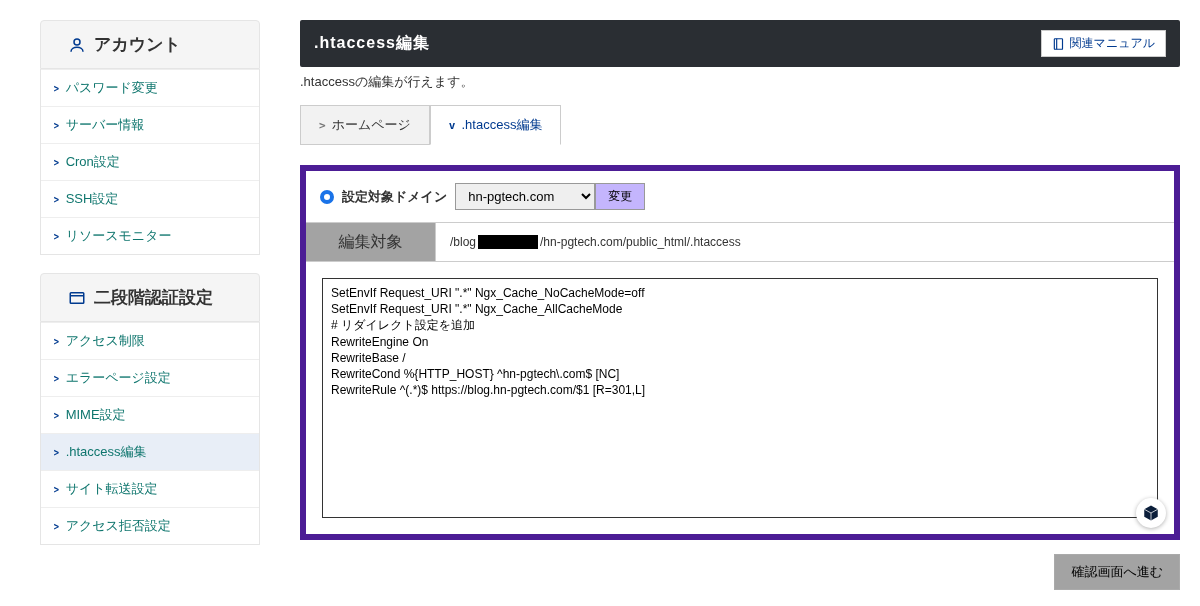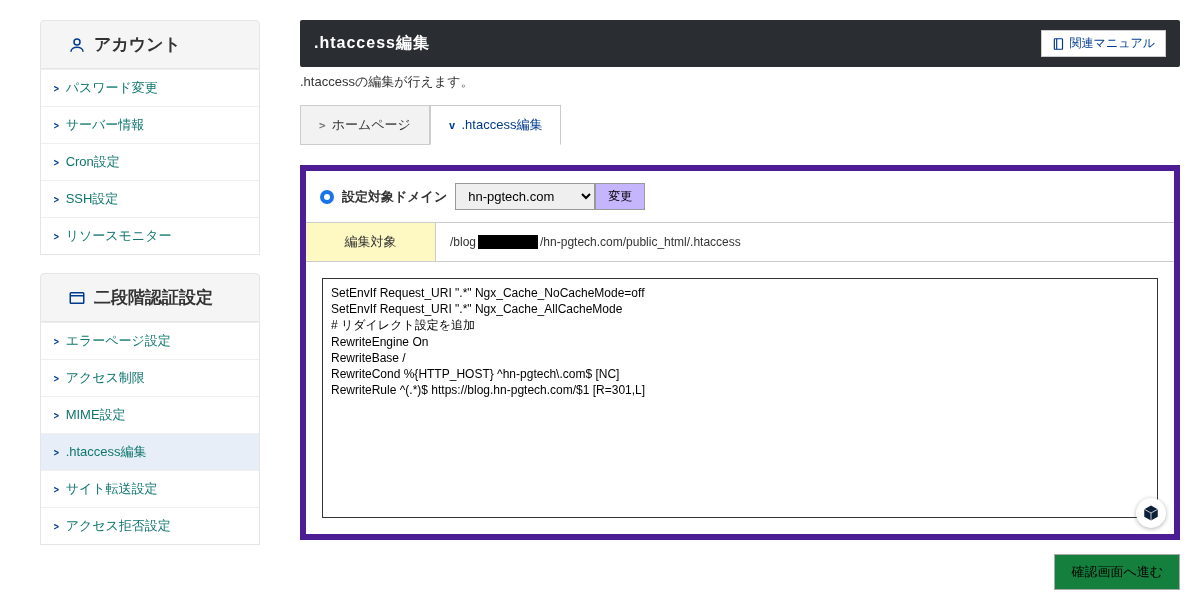--- a/index.html
+++ b/index.html
@@ -35,31 +35,31 @@
   .tabs { display:flex; }
   .tab { border:1px solid #ccc; padding:10px 18px; font-size:13px; background:#f2f2f2; color:#333; cursor:pointer; display:flex; align-items:center; }
   .tab.active { background:#fff; border-bottom:1px solid #fff; color:#003a8f;}
   .tab .pre { font-family:monospace; font-weight:bold; margin-right:6px; font-size:11px;}
   .tab.active .pre { color:#003a8f;}
   .tab:not(.active) .pre { color:#777;}
 
   .panel { border:6px solid #4c1d95; margin-top: 20px; }
   .panel-row { display:flex; border-top:1px solid #ccc;}
   .panel-row:first-child { border-top:none;}
-  .panel-label { width: 130px; background:#fef9c3; display:flex; align-items:center; justify-content:center; font-size:13px; color:#333; border-right:1px solid #ccc;}
+  .panel-label { width: 130px; background:#a3a3a3; display:flex; align-items:center; justify-content:center; font-size:16px; color:#333; border-right:1px solid #ccc;}
   .panel-body { flex:1; padding: 12px 14px; display:flex; align-items:center; }
   .domain-row .radio { margin-right:8px; width:14px; height:14px; border:4px solid #1a73e8; border-radius:50%; background:#fff;}
   .domain-row label{ font-size:13px; font-weight:bold; margin-right:8px;}
   select.domain-sel { padding:4px 24px 4px 8px; border:1px solid #999; font-size:13px; }
   button.small{ padding:4px 12px; border:1px solid #999; background:#c4b5fd; font-size:12px; cursor:pointer;}
   .path { font-size:12px; display:flex; align-items:center;}
   .redact { display:inline-block; width:60px; height:14px; background:#000; margin:0 2px;}
   textarea.editor { width:100%; height:240px; resize:none; border:1px solid #333; padding:6px 8px; font-family:Arial,sans-serif; font-size:12px; line-height:1.35; }
   .submit-row { display:flex; justify-content:flex-end; margin-top:14px;}
-  button.submit{ padding:8px 16px; background:#15803d; border:1px solid #aaa; font-size:13px; cursor:pointer;}
+  button.submit{ padding:8px 16px; background:#a3a3a3; border:1px solid #aaa; font-size:13px; cursor:pointer;}
   .float-badge{ position:absolute; right:34px; bottom:78px; width:30px; height:30px;  border-radius:50%; background:#fff; box-shadow:0 1px 4px rgba(0,0,0,.3); display:flex; align-items:center; justify-content:center;}
   .float-badge svg{ display:block;}
 </style>
 </head>
 <body>
 
 <div class="wrap">
   <div class="sidebar" id="sidebar-root">
       <div class="side-section-h">
         <svg width="18" height="18" viewBox="0 0 24 24">
@@ -87,24 +87,24 @@
       </ul>
       <div class="side-section-h">
         <svg width="18" height="18" viewBox="0 0 24 24">
           <rect x="3" y="5" width="18" height="14" rx="1" fill="none" stroke="#003a8f" stroke-width="2"></rect>
           <line x1="3" y1="9" x2="21" y2="9" stroke="#003a8f" stroke-width="2"></line>
         </svg>
         <span>二段階認証設定</span>
       </div>
       <ul class="side-list">
         <li>
-          <span>エラーページ設定</span>
+          <span>アクセス制限</span>
         </li>
         <li>
-          <span>アクセス制限</span>
+          <span>エラーページ設定</span>
         </li>
         <li>
           <span>MIME設定</span>
         </li>
         <li class="active">
           <span>.htaccess編集</span>
         </li>
         <li>
           <span>サイト転送設定</span>
         </li>

